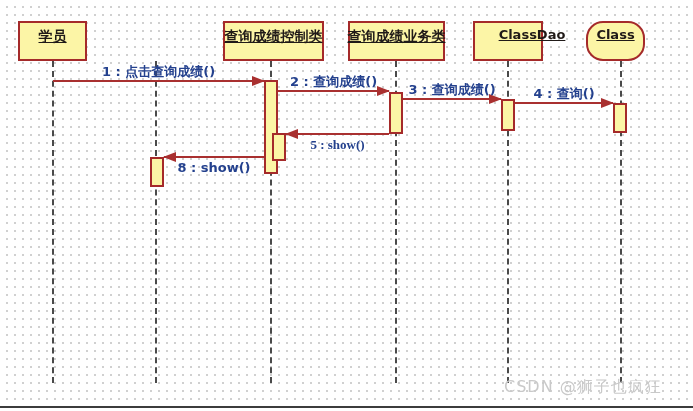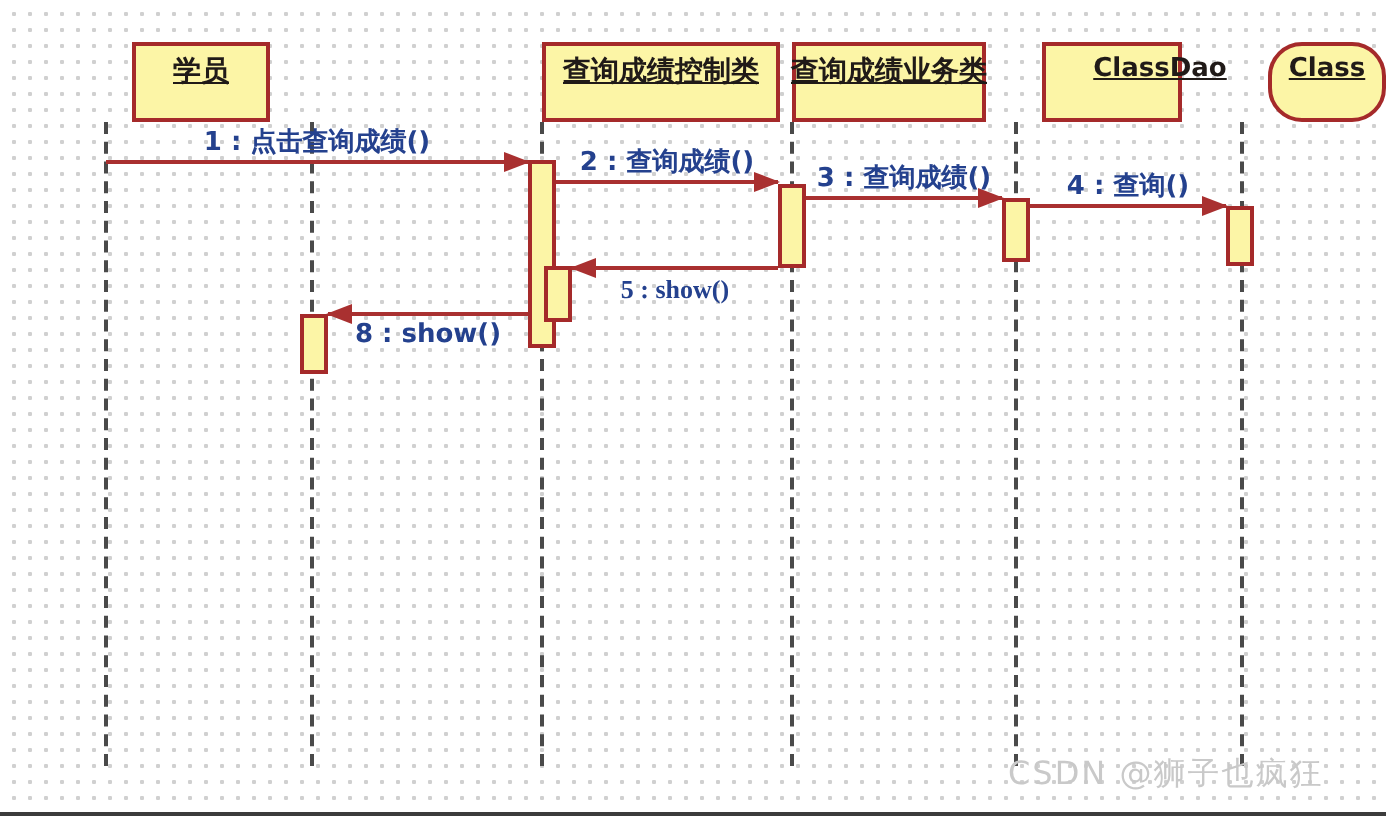--- a/index.html
+++ b/index.html
@@ -15,21 +15,20 @@
   }
   .obj-box{
     position:absolute;
     box-sizing:border-box;
     height:40px;
     background:#FCF5A6;
     border:2px solid #A52A2A;
     display:flex;justify-content:center;align-items:flex-start;
     padding-top:4px;
     z-index:3;
-    margin-left:48px;
   }
   .obj-label{
     font-size:14px;font-weight:bold;color:#201a18;
     text-decoration:underline;white-space:nowrap;line-height:1.3;
   }
   .lifeline{
     position:absolute;width:0;top:61px;height:322px;
     border-left:2px dashed #4a4a4a;z-index:1;
   }
   .activation{
@@ -72,21 +71,21 @@
   <div class="lifeline" style="left:52px;"></div>
   <div class="lifeline" style="left:155px;"></div>
   <div class="lifeline" style="left:270px;"></div>
   <div class="lifeline" style="left:395px;"></div>
   <div class="lifeline" style="left:507px;"></div>
   <div class="lifeline" style="left:620px;"></div>
 
   <div class="obj-box" style="left:18px;top:21px;width:69px;">
     <span class="obj-label">学员</span>
   </div>
-  <div class="obj-box" style="left:223px;top:21px;width:119px;">
+  <div class="obj-box" style="left:223px;top:21px;width:101px;">
     <span class="obj-label">查询成绩控制类</span>
   </div>
   <div class="obj-box" style="left:348px;top:21px;width:97px;">
     <span class="obj-label">查询成绩业务类</span>
   </div>
   <div class="obj-box" style="left:473px;top:21px;width:70px;padding-left:48px;">
     <span class="obj-label" style="font-size:13px;">ClassDao</span>
   </div>
   <div class="obj-box" style="left:586px;top:21px;width:59px;border-radius:17px;">
     <span class="obj-label" style="font-size:13px;">Class</span>

